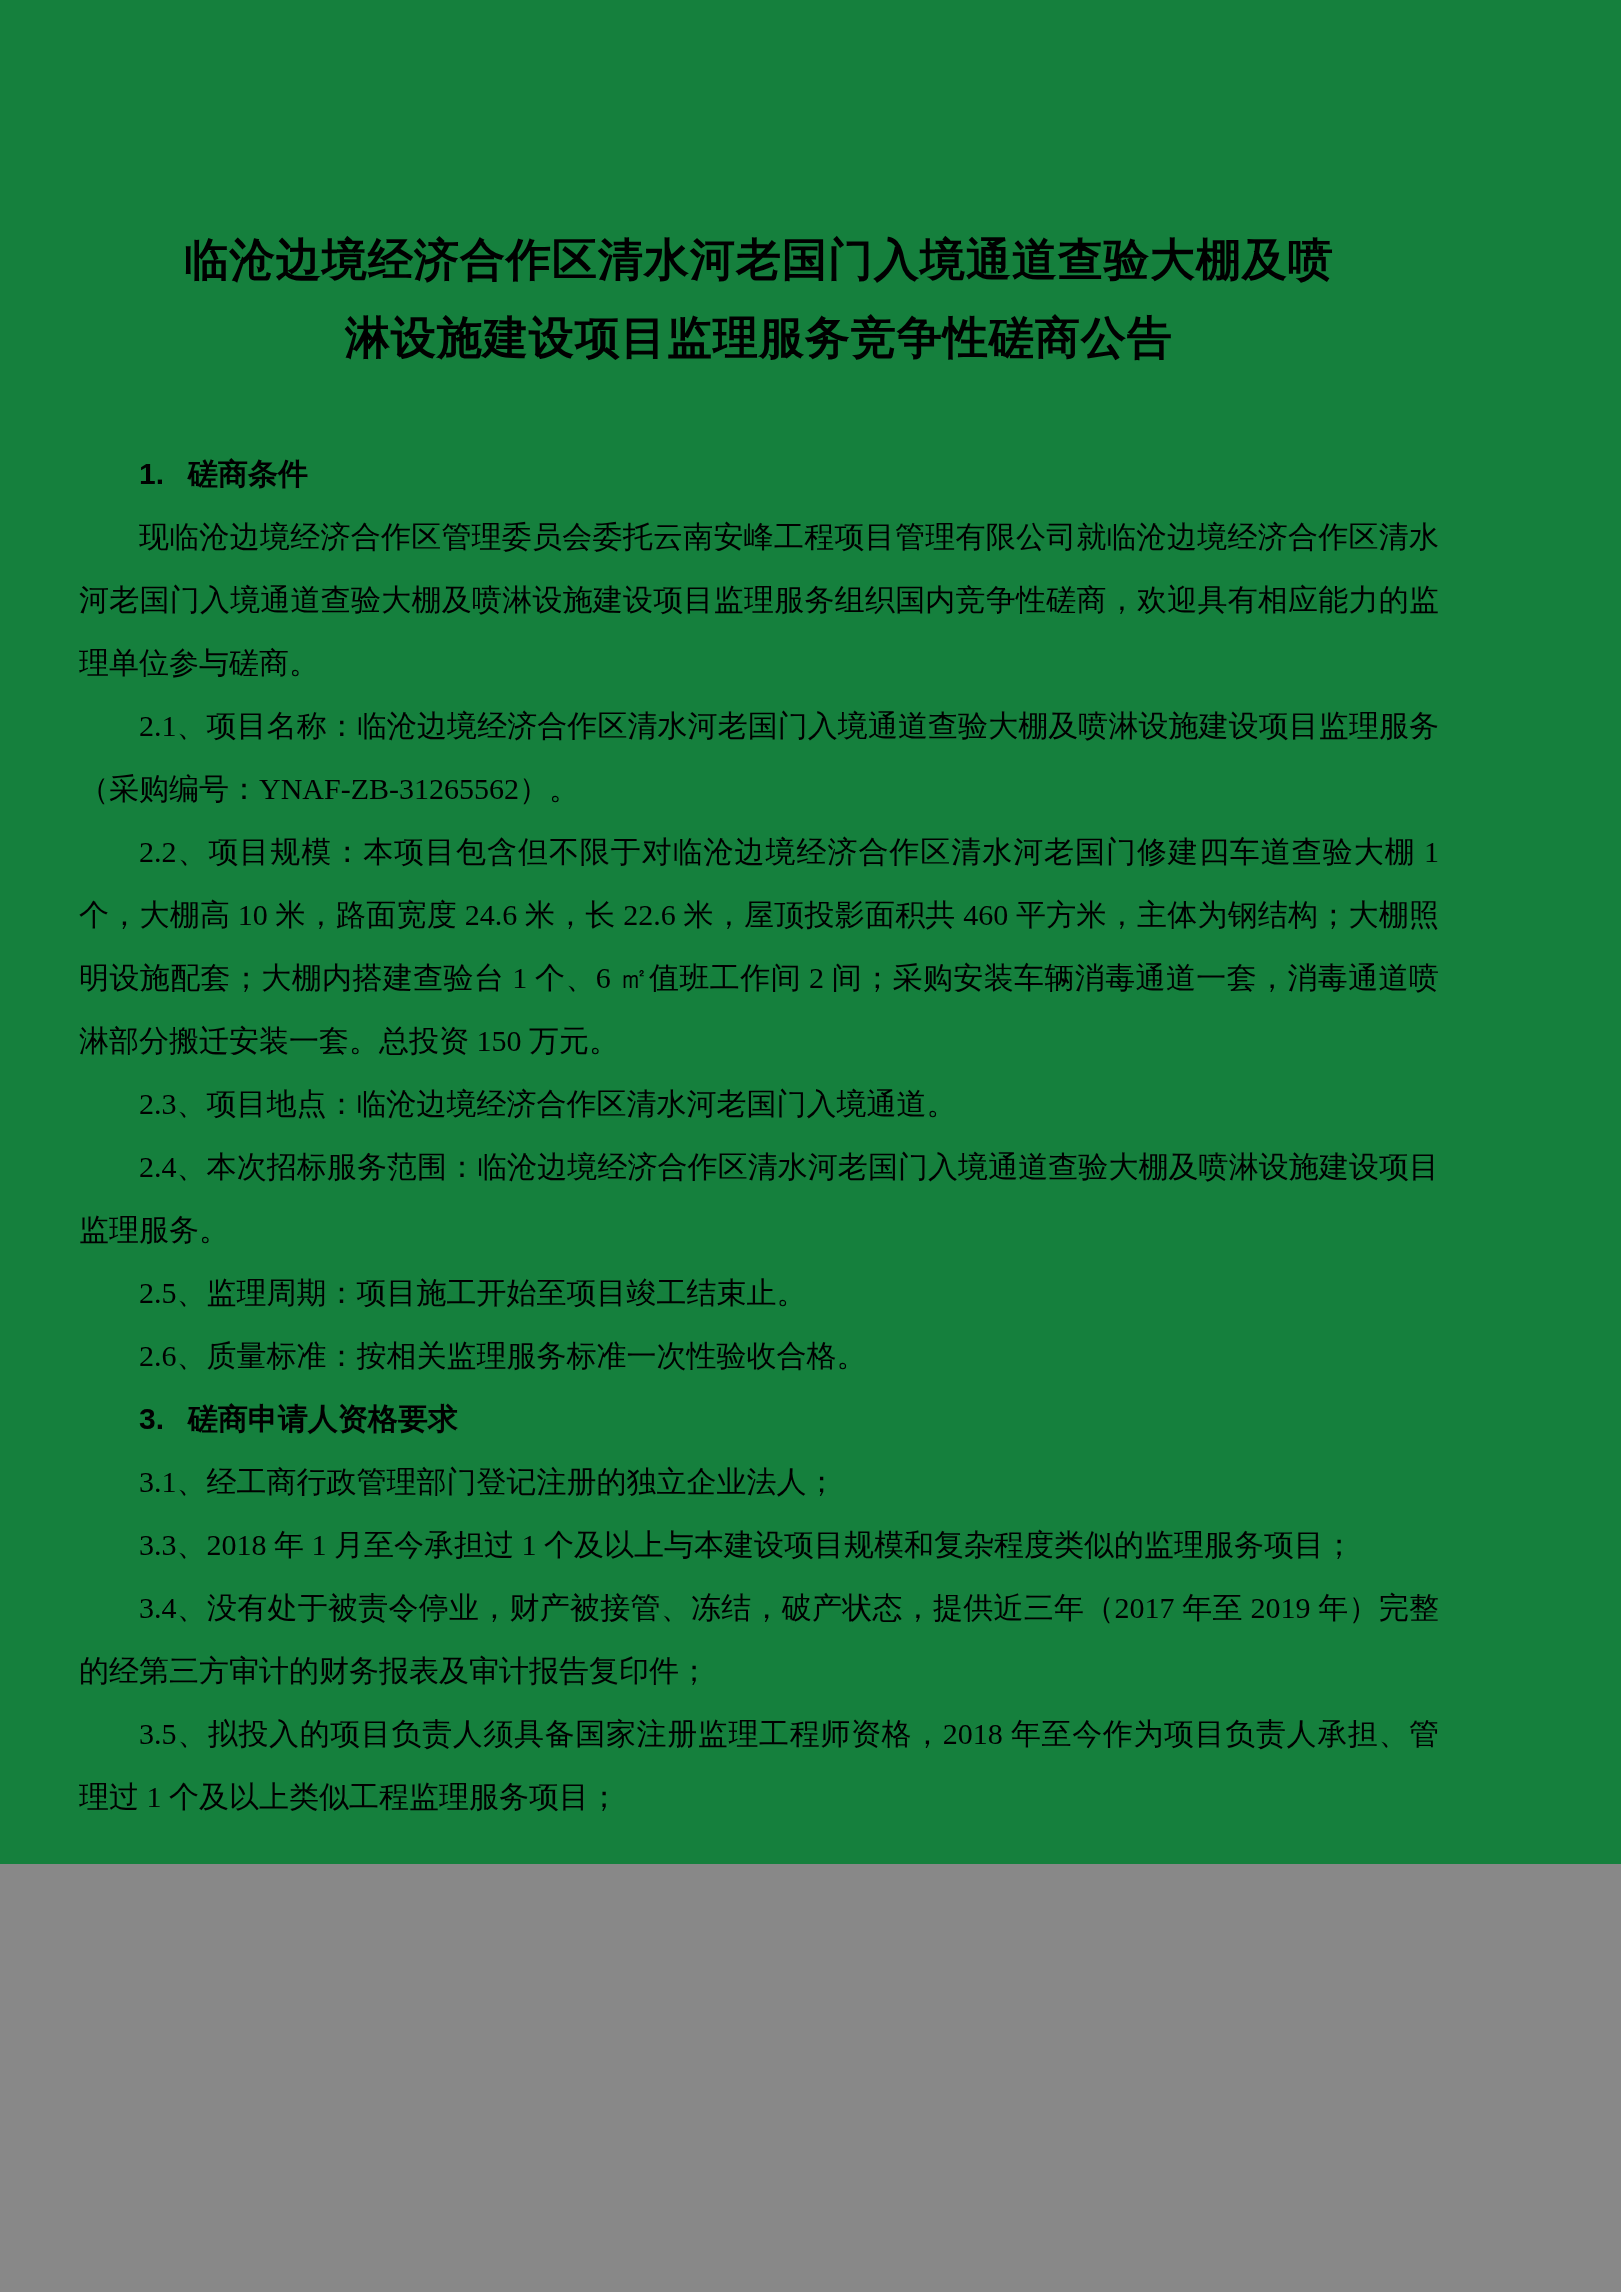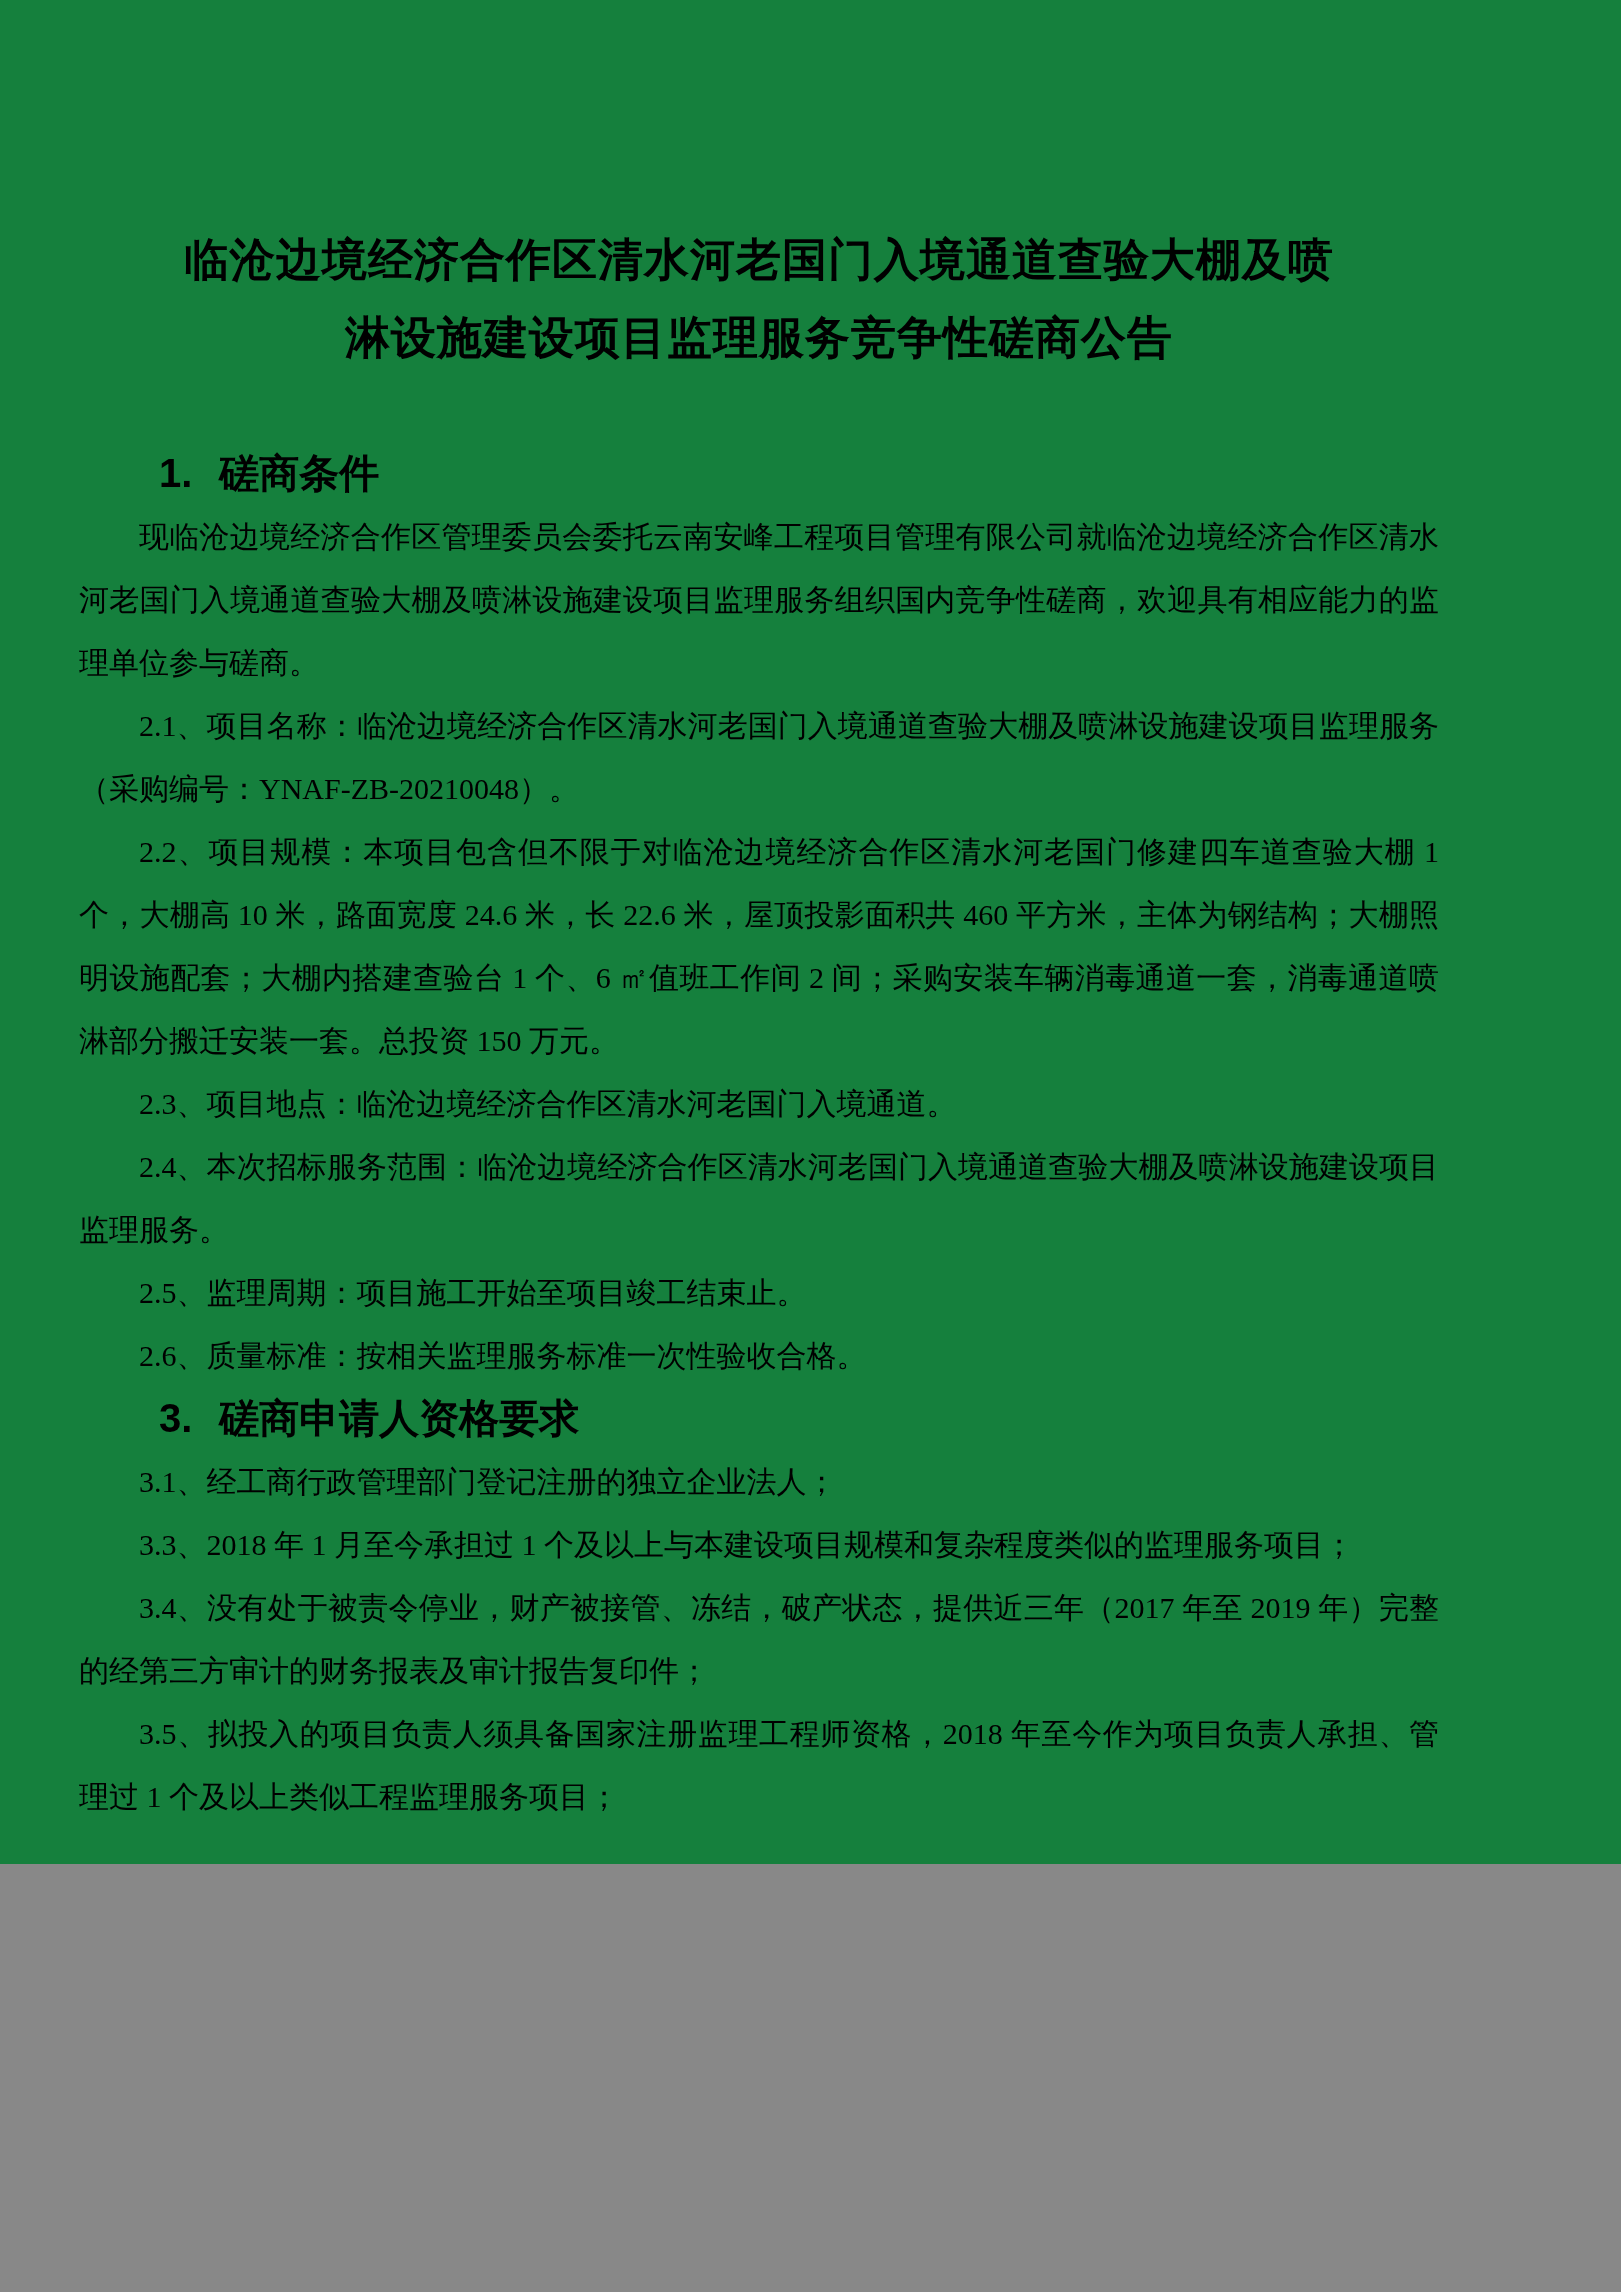--- a/index.html
+++ b/index.html
@@ -30,21 +30,21 @@
   }
   .title-line { display: block; }
   .doc-body {
     font-size: 30px;
     line-height: 63px;
     text-align: justify;
     text-justify: inter-ideograph;
   }
   .sec-heading {
     margin: 0;
-    font-size: 40px;
+    font-size: 30px;
     line-height: 63px;
     font-weight: bold;
     text-indent: 2em;
     text-align: left;
     font-family: "Liberation Sans", "DejaVu Sans", sans-serif;
   }
   .sec-num { margin-right: 15.7px; }
   .para {
     margin: 0;
     text-indent: 2em;
@@ -61,21 +61,21 @@
   </h1>
 
   <div class="doc-body">
 
     <h2 class="sec-heading">
       <span class="sec-num">1.</span>
       <span class="sec-title">磋商条件</span>
     </h2>
     <p class="para">现临沧边境经济合作区管理委员会委托云南安峰工程项目管理有限公司就临沧边境经济合作区清水河老国门入境通道查验大棚及喷淋设施建设项目监理服务组织国内竞争性磋商，欢迎具有相应能力的监理单位参与磋商。</p>
 
-    <p class="para">2.1、项目名称：临沧边境经济合作区清水河老国门入境通道查验大棚及喷淋设施建设项目监理服务（采购编号：YNAF-ZB-20210048）。</p>
+    <p class="para">2.1、项目名称：临沧边境经济合作区清水河老国门入境通道查验大棚及喷淋设施建设项目监理服务（采购编号：YNAF-ZB-31265562）。</p>
     <p class="para">2.2、项目规模：本项目包含但不限于对临沧边境经济合作区清水河老国门修建四车道查验大棚 1 个，大棚高 10 米，路面宽度 24.6 米，长 22.6 米，屋顶投影面积共 460 平方米，主体为钢结构；大棚照明设施配套；大棚内搭建查验台 1 个、6 ㎡值班工作间 2 间；采购安装车辆消毒通道一套，消毒通道喷淋部分搬迁安装一套。总投资 150 万元。</p>
     <p class="para">2.3、项目地点：临沧边境经济合作区清水河老国门入境通道。</p>
     <p class="para">2.4、本次招标服务范围：临沧边境经济合作区清水河老国门入境通道查验大棚及喷淋设施建设项目监理服务。</p>
     <p class="para">2.5、监理周期：项目施工开始至项目竣工结束止。</p>
     <p class="para">2.6、质量标准：按相关监理服务标准一次性验收合格。</p>
 
     <h2 class="sec-heading">
       <span class="sec-num">3.</span>
       <span class="sec-title">磋商申请人资格要求</span>
     </h2>

